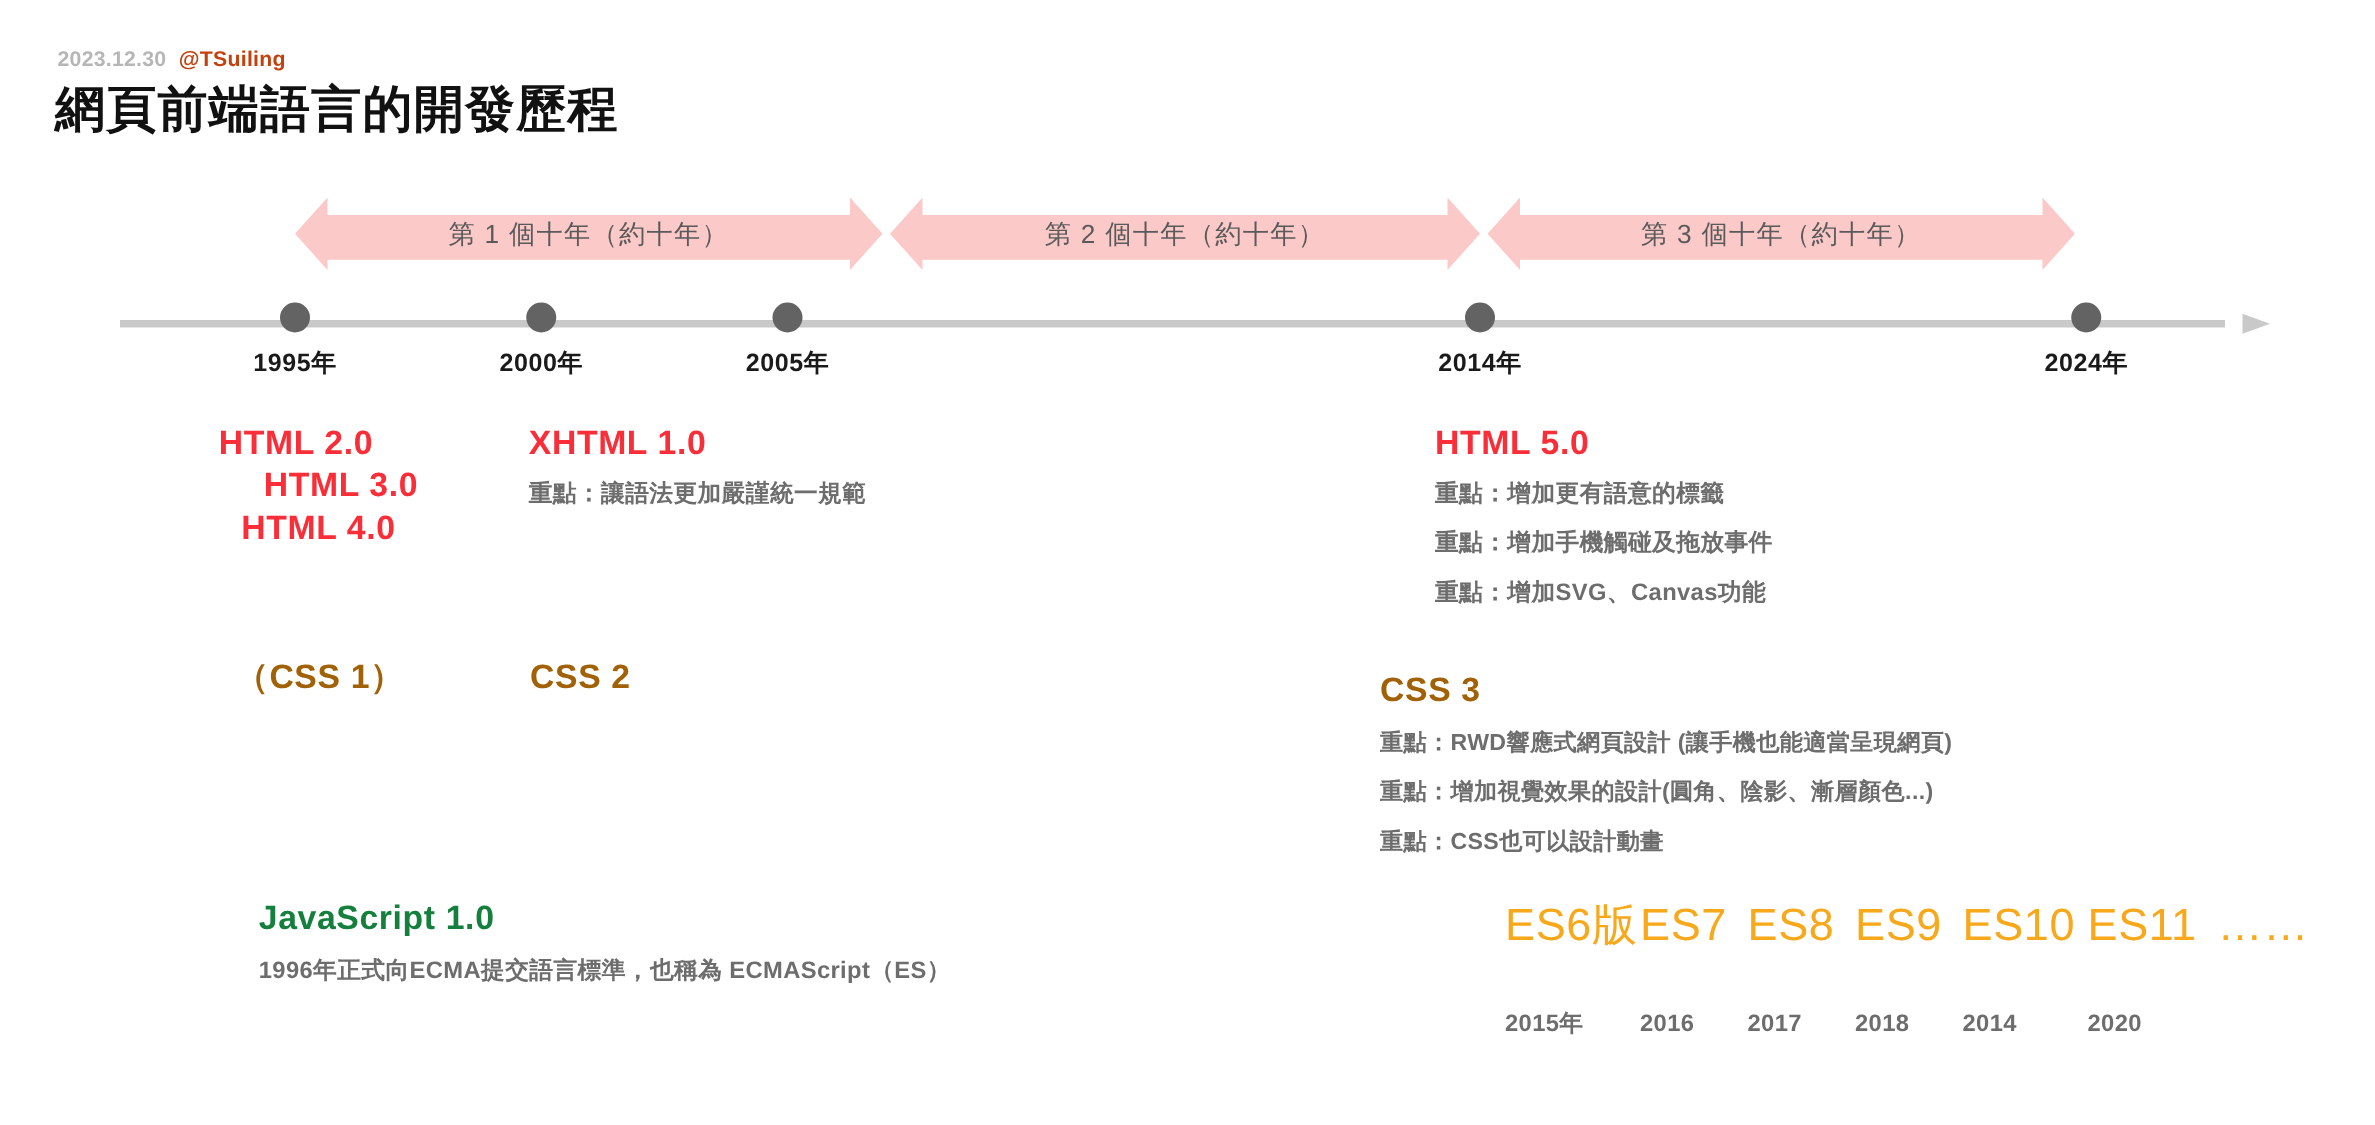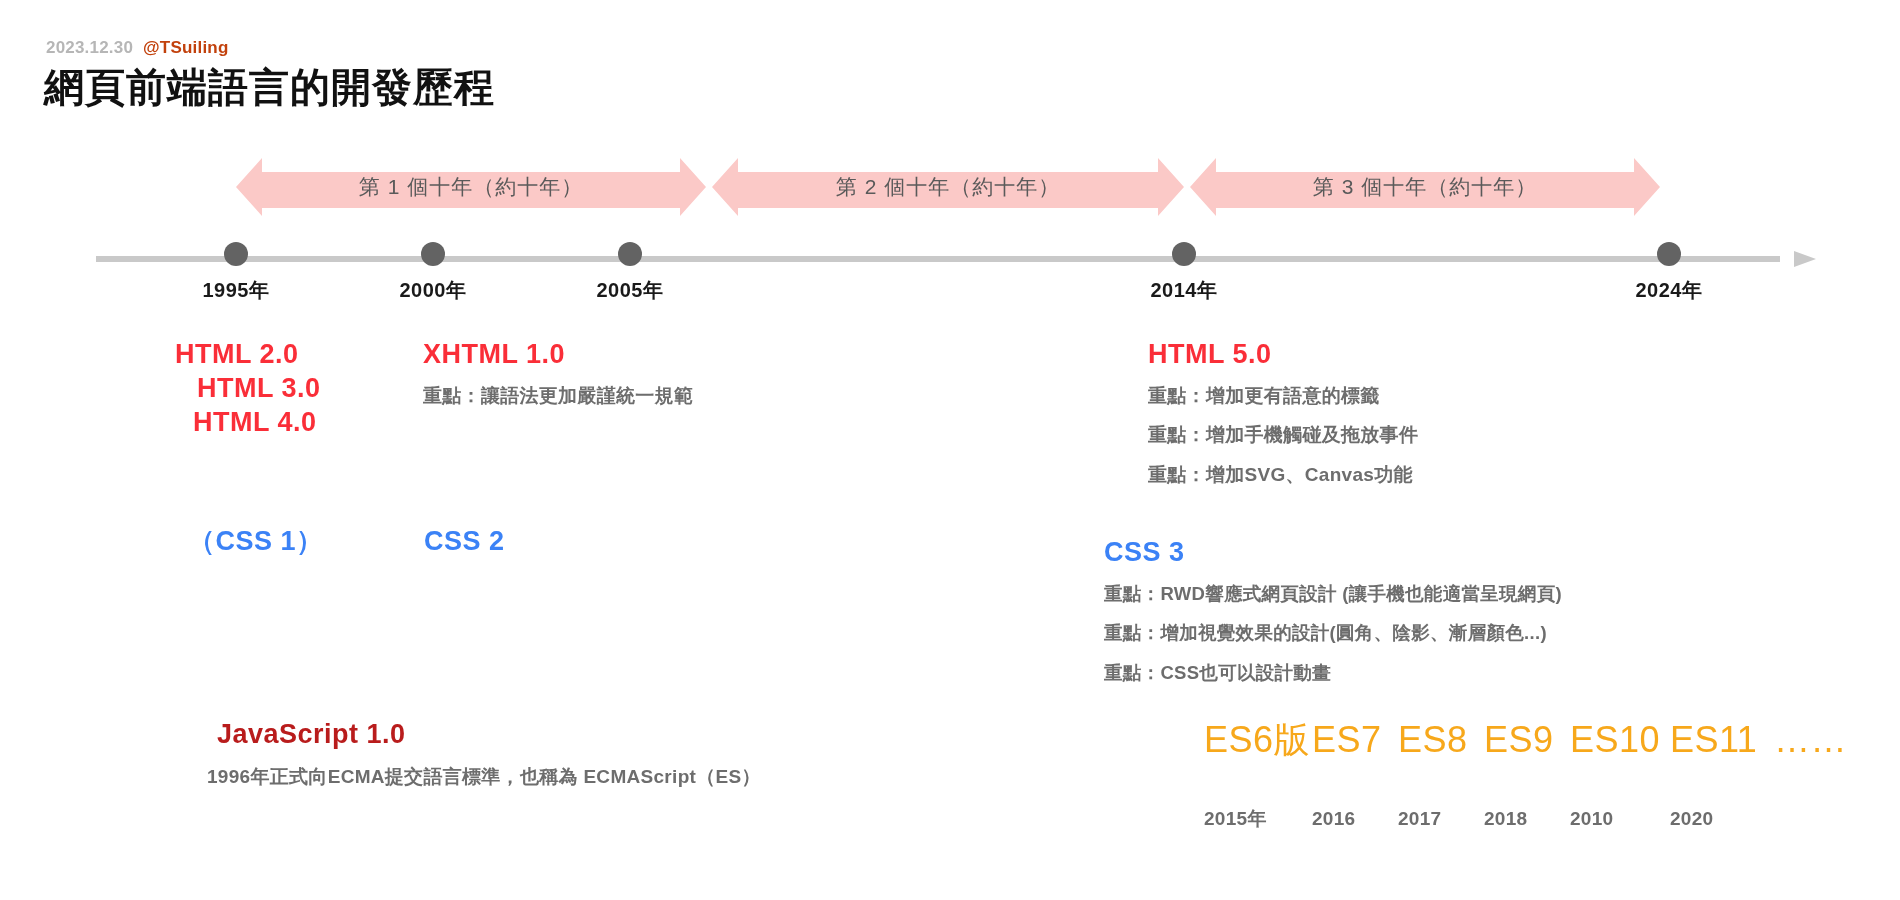--- a/index.html
+++ b/index.html
@@ -126,35 +126,35 @@
 
   
   .block { position: absolute; white-space: nowrap; }
   .heading {
     font-size: 27px;
     font-weight: 700;
     letter-spacing: 0.5px;
     line-height: 1.25;
   }
   .heading.red    { color: #fa2e38; }
-  .heading.blue   { color: #3b82f6; }
-  .heading.orange { color: #b91c1c; margin-left: 10px; }
+  .heading.blue   { color: #a16207; }
+  .heading.orange { color: #15803d; }
   .desc {
     font-size: 19px;
     font-weight: 700;
     color: #6d6d6d;
     line-height: 1.66;
     letter-spacing: 0.3px;
   }
 
   
   #html-early { left: 175px; top: 338px; }
   #html-early .heading { display: block; }
   #html-early .s1 { margin-left: 0px; }
-  #html-early .s2 { margin-left: 22px; }
+  #html-early .s2 { margin-left: 36px; }
   #html-early .s3 { margin-left: 18px; }
 
   #xhtml-1 { left: 423px; top: 338px; }
   #xhtml-1 .desc { margin-top: 8px; }
 
   #html-5 { left: 1148px; top: 338px; }
   #html-5 .desc { margin-top: 8px; }
 
   #css-1 { left: 188px; top: 525px; }
   #css-2 { left: 424px; top: 525px; }
@@ -277,18 +277,18 @@
       <span style="width:86px">ES9</span>
       <span style="width:100px">ES10</span>
       <span style="width:104px">ES11</span>
       <span>……</span>
     </div>
     <div class="es-years">
       <span style="width:108px">2015年</span>
       <span style="width:86px">2016</span>
       <span style="width:86px">2017</span>
       <span style="width:86px">2018</span>
-      <span style="width:100px">2010</span>
+      <span style="width:100px">2014</span>
       <span style="width:104px">2020</span>
     </div>
   </div>
 
 </div>
 
 </body></html>

